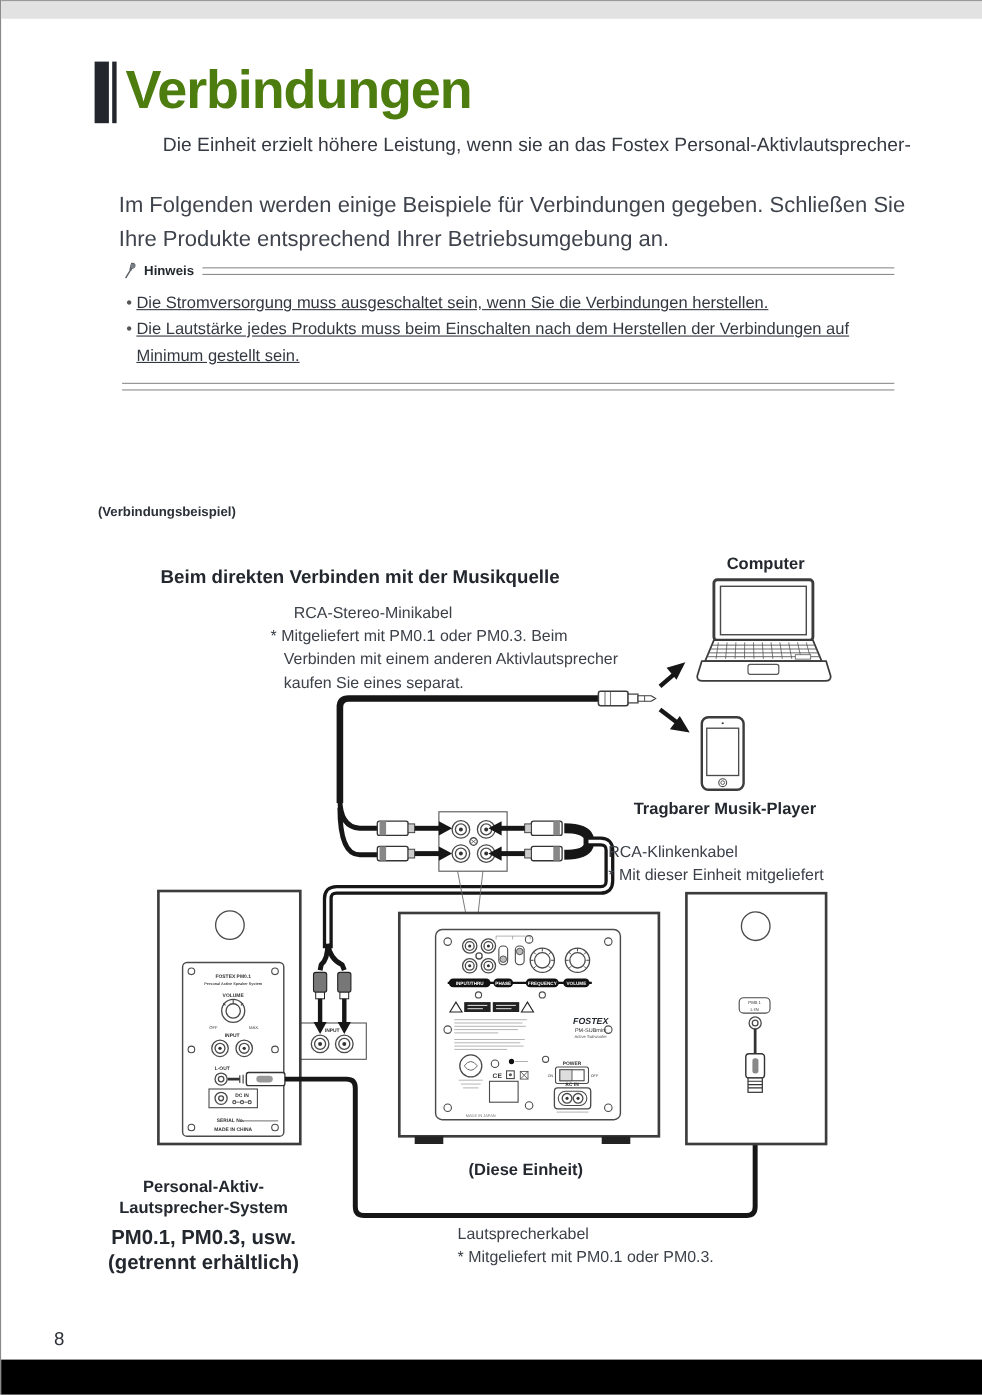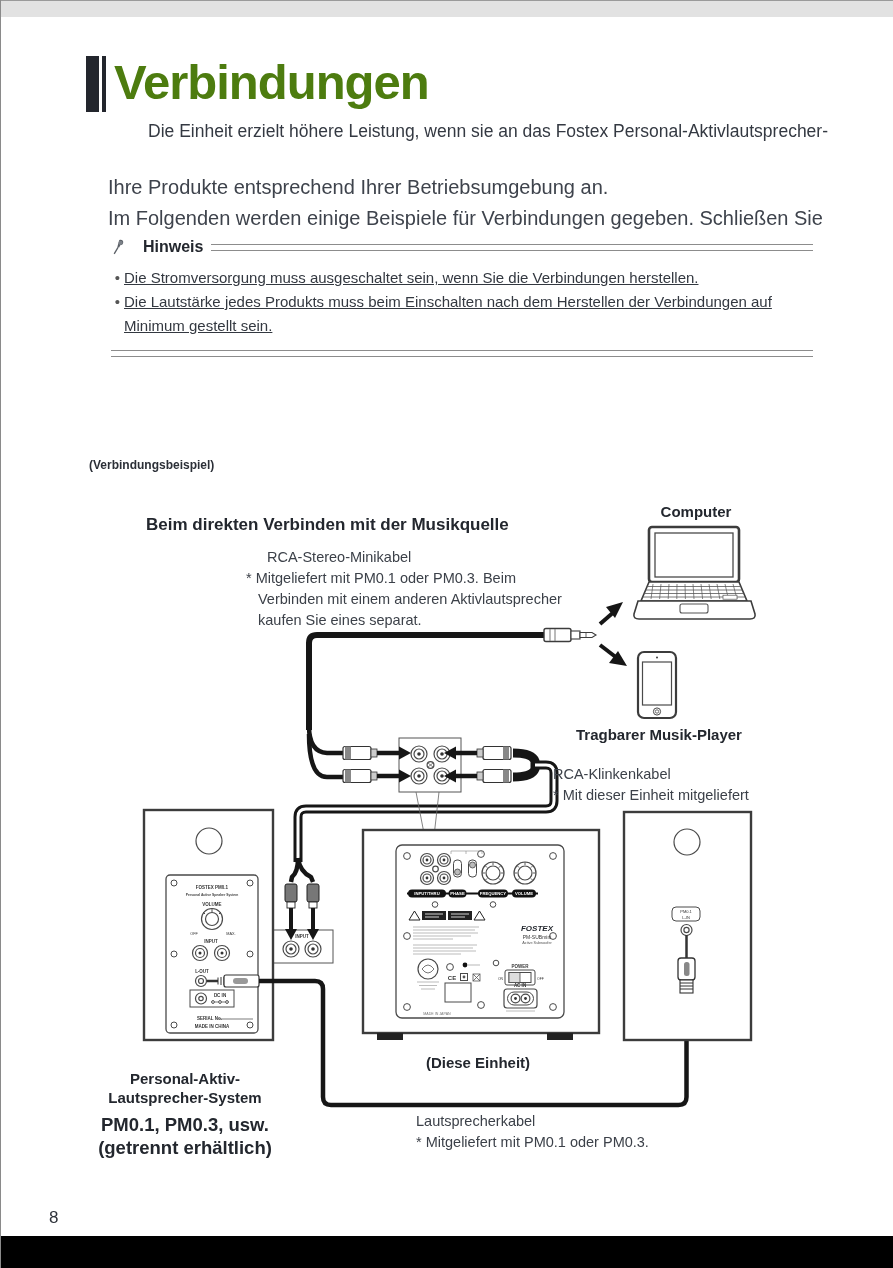--- a/index.html
+++ b/index.html
@@ -16,21 +16,21 @@
   .bar-thick{width:13px;height:56px;background:#23262d;}
   .bar-thin{width:4px;height:56px;background:#23262d;margin-left:3px;}
   h1.page-title{margin:0 0 0 8px;font-size:49px;line-height:52px;font-weight:bold;color:#4d7c0f;letter-spacing:-1px;}
 
   .intro1{position:absolute;left:107px;top:118px;width:720px;font-size:17.5px;line-height:26px;color:#343942;text-align:right;}
   .intro2{position:absolute;left:107px;top:172px;width:740px;font-size:20px;line-height:31px;color:#3e434c;}
 
   
   .note{position:absolute;left:110px;top:238px;width:702px;}
   .note-head{display:flex;align-items:center;}
-  .note-title{font-size:16px;font-weight:bold;color:#23272e;margin-left:18px;}
+  .note-title{font-size:12px;font-weight:bold;color:#23272e;margin-left:6px;}
   .dline{flex:1;height:5px;border-top:1px solid #8c8c8c;border-bottom:1px solid #8c8c8c;margin-left:8px;}
   .note-body{margin-top:10px;font-size:15px;line-height:24px;color:#333840;}
   .note-li{display:flex;}
   .note-li .dot{width:13px;text-align:center;color:#555;flex:none;}
   .note-li .txt{flex:1;text-decoration:underline;}
   .dline-bottom{height:5px;border-top:1px solid #8c8c8c;border-bottom:1px solid #8c8c8c;margin-top:12px;}
 
   .example-head{position:absolute;left:88px;top:458px;font-size:12px;font-weight:bold;color:#2b2f37;}
 
   .page-num{position:absolute;left:48px;top:1208px;font-size:17px;color:#2e323a;}
@@ -63,22 +63,22 @@
 <div class="title-wrap">
   <div class="bar-thick"></div>
   <div class="bar-thin"></div>
   <h1 class="page-title">Verbindungen</h1>
 </div>
 
 <div class="intro1">
   <div>Die Einheit erzielt höhere Leistung, wenn sie an das Fostex Personal-Aktivlautsprecher-</div>
 </div>
 <div class="intro2">
+  <div>Im Folgenden werden einige Beispiele für Verbindungen gegeben. Schließen Sie</div>
   <div>Ihre Produkte entsprechend Ihrer Betriebsumgebung an.</div>
-  <div>Im Folgenden werden einige Beispiele für Verbindungen gegeben. Schließen Sie</div>
 </div>
 
 <div class="note">
   <div class="note-head">
     <svg width="14" height="16" viewBox="0 0 14 16" style="position:static">
       <path d="M8.2,1.2 C10.4,0.2 12.6,1.6 12.2,3.8 C12,5.2 10.6,6.4 9.2,6.3 L8.2,8.6 L6.4,7.8 Z" fill="#5a5f66"></path>
       <path d="M7.2,8.2 L3.2,14.8" stroke="#5a5f66" stroke-width="1.3" fill="none"></path>
       <circle cx="9.6" cy="3.9" r="2.1" fill="#7c8188"></circle>
     </svg>
     <span class="note-title">Hinweis</span>

